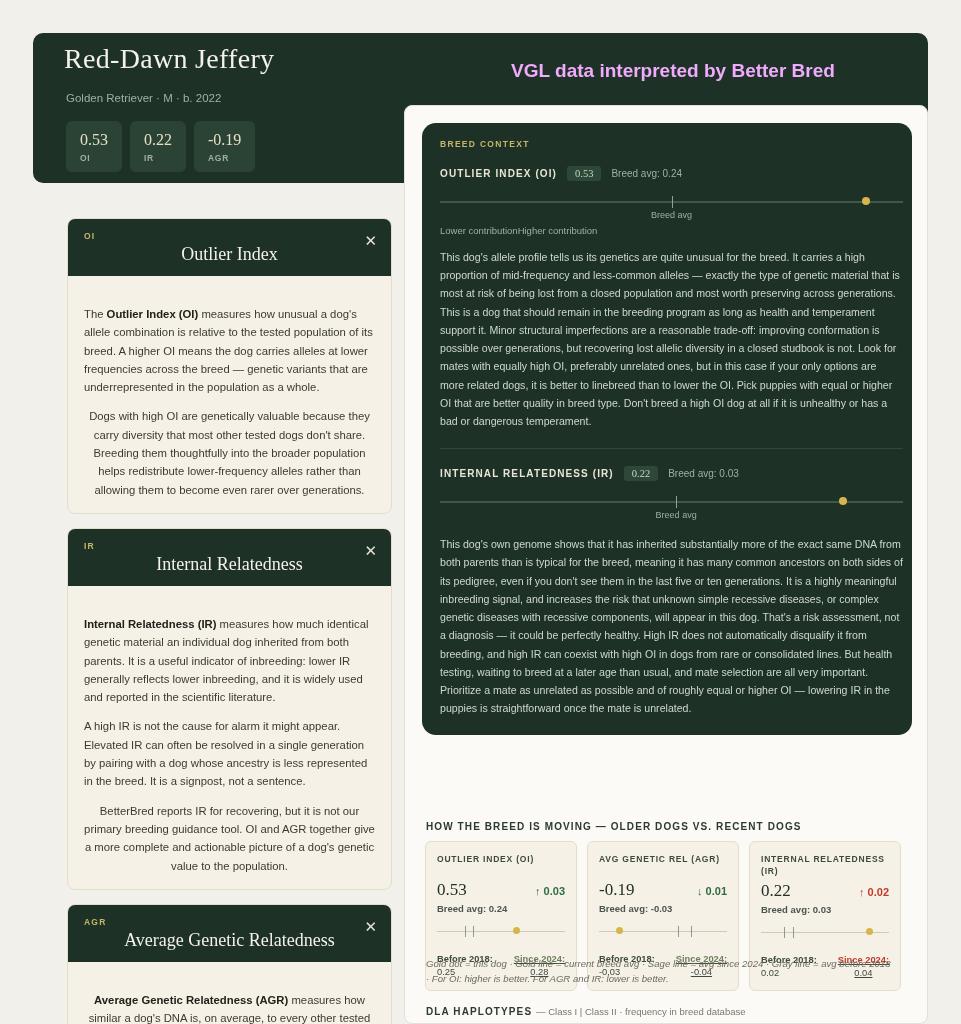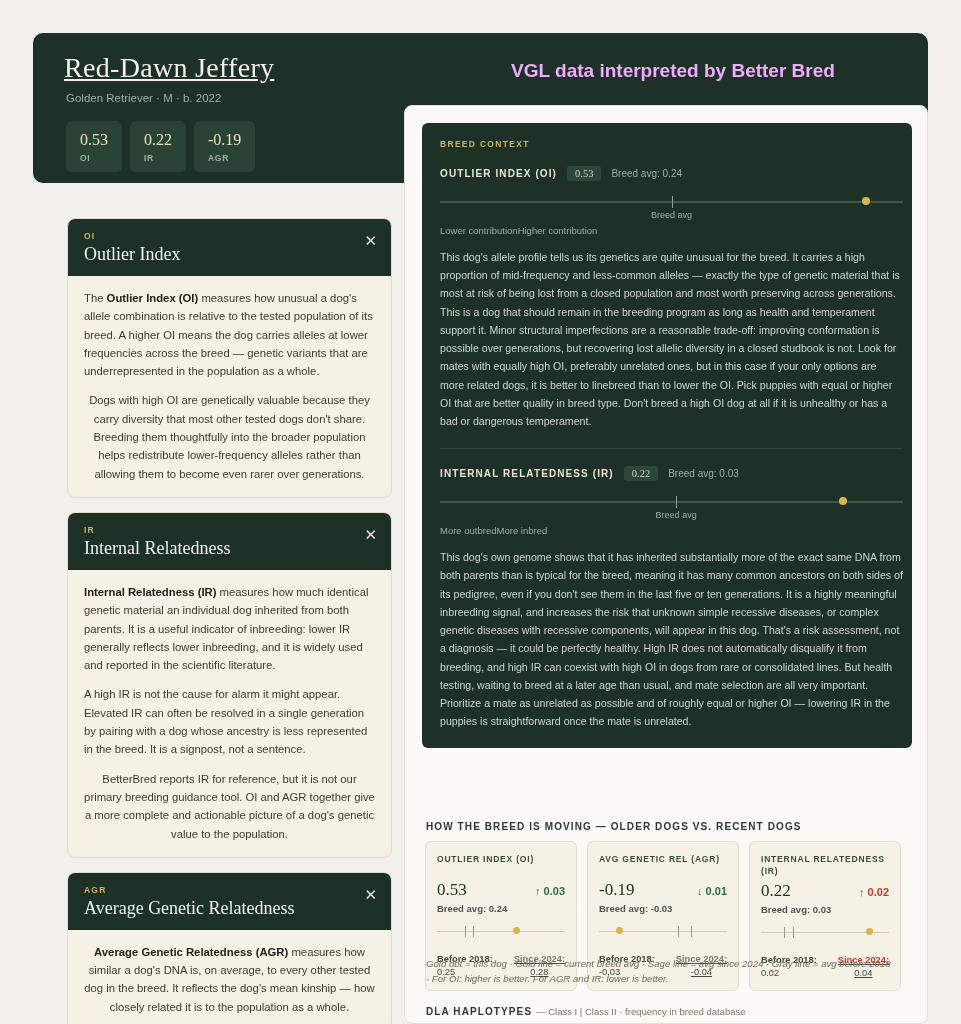--- a/index.html
+++ b/index.html
@@ -14,23 +14,23 @@
   .page { position: relative; width: 961px; height: 1024px; }
 
   
   .header {
     position: absolute;
     left: 33px; top: 33px; width: 895px; height: 150px;
     background: #1d3127;
     border-radius: 10px;
   }
   .dog-name {
-    position: absolute; left: 31px; top: 19px;
+    position: absolute; left: 31px; top: 10px;
     font-family: "Liberation Serif", serif;
-    font-size: 28px; color: #f4f1e8; letter-spacing: 0.3px; text-decoration: underline;
+    font-size: 28px; color: #f4f1e8; letter-spacing: 0.3px;
   }
   .dog-meta {
     position: absolute; left: 33px; top: 59px;
     font-size: 11.5px; color: #9fb0a3;
   }
   .vgl-title {
     position: absolute; left: 420px; top: 27px; width: 440px;
     text-align: center;
     font-size: 19px; font-weight: bold; color: #f0abfc;
   }
@@ -65,46 +65,46 @@
   .card-head {
     background: #1d3127;
     padding: 12px 16px 11px 16px;
     position: relative;
   }
   .card-kicker {
     font-size: 8.5px; color: #c8b568; letter-spacing: 1.2px; font-weight: bold;
   }
   .card-title {
     font-family: "Liberation Serif", serif;
-    font-size: 18px; color: #f4f1e8; margin-top: 3px;
+    font-size: 18px; color: #f4f1e8; margin-top: 3px; text-align: center;
   }
   .card-close {
     position: absolute; right: 14px; top: 14px;
     color: #e8e3d5; font-size: 15px; cursor: pointer; line-height: 1;
   }
-  .card-body { padding: 13px 16px 14px 16px; }
+  .card-body { padding: 29px 16px 14px 16px; }
   .card-body p {
     font-size: 11.3px; line-height: 1.62; color: #3d3a33; margin-bottom: 11px;
   }
   .card-body p:last-child { margin-bottom: 0; text-align: center; }
   .card-body b { color: #23211d; }
 
   
   .right-panel {
     position: absolute; left: 404px; top: 105px;
     width: 524px; height: 919px;
     background: #fbfaf6;
     border-radius: 8px;
     border: 1px solid #e6e1d4;
     overflow: hidden;
   }
   .dark-block {
     position: absolute; left: 17px; top: 17px; width: 490px;
     background: #1d3127;
-    border-radius: 6px;
+    border-radius: 14px;
     padding: 16px 9px 18px 18px;
   }
   .sec-kicker {
     font-size: 8.5px; color: #c8b568; letter-spacing: 1.3px; font-weight: bold;
   }
   .metric-head {
     display: flex; align-items: center; gap: 10px; margin-top: 17px;
   }
   .metric-name {
     font-size: 10px; color: #e9e4d4; letter-spacing: 1.1px; font-weight: bold;
@@ -232,21 +232,21 @@
 
     <div class="card">
       <div class="card-head">
         <div class="card-kicker">IR</div>
         <div class="card-title">Internal Relatedness</div>
         <div class="card-close">✕</div>
       </div>
       <div class="card-body">
         <p><b>Internal Relatedness (IR)</b> measures how much identical genetic material an individual dog inherited from both parents. It is a useful indicator of inbreeding: lower IR generally reflects lower inbreeding, and it is widely used and reported in the scientific literature.</p>
         <p>A high IR is not the cause for alarm it might appear. Elevated IR can often be resolved in a single generation by pairing with a dog whose ancestry is less represented in the breed. It is a signpost, not a sentence.</p>
-        <p>BetterBred reports IR for reference, but it is not our primary breeding guidance tool. OI and AGR together give a more complete and actionable picture of a dog's genetic value to the population.</p>
+        <p>BetterBred reports IR for recovering, but it is not our primary breeding guidance tool. OI and AGR together give a more complete and actionable picture of a dog's genetic value to the population.</p>
       </div>
     </div>
 
     <div class="card">
       <div class="card-head">
         <div class="card-kicker">AGR</div>
         <div class="card-title">Average Genetic Relatedness</div>
         <div class="card-close">✕</div>
       </div>
       <div class="card-body">
@@ -284,24 +284,20 @@
       <div class="metric-head">
         <div class="metric-name">INTERNAL RELATEDNESS (IR)</div>
         <div class="metric-pill">0.22</div>
         <div class="metric-breedavg">Breed avg: 0.03</div>
       </div>
       <div class="track-wrap">
         <div class="track"></div>
         <div class="track-tick" style="left:51%"></div>
         <div class="track-dot" style="left:87%"></div>
         <div class="track-midlabel" style="left:51%">Breed avg</div>
-      </div>
-      <div class="track-ends">
-        <span>More outbred</span>
-        <span>More inbred</span>
       </div>
       <div class="dark-para">This dog's own genome shows that it has inherited substantially more of the exact same DNA from both parents than is typical for the breed, meaning it has many common ancestors on both sides of its pedigree, even if you don't see them in the last five or ten generations. It is a highly meaningful inbreeding signal, and increases the risk that unknown simple recessive diseases, or complex genetic diseases with recessive components, will appear in this dog. That's a risk assessment, not a diagnosis — it could be perfectly healthy. High IR does not automatically disqualify it from breeding, and high IR can coexist with high OI in dogs from rare or consolidated lines. But health testing, waiting to breed at a later age than usual, and mate selection are all very important. Prioritize a mate as unrelated as possible and of roughly equal or higher OI — lowering IR in the puppies is straightforward once the mate is unrelated.</div>
     </div>
 
     <div class="moving-title">HOW THE BREED IS MOVING — OLDER DOGS VS. RECENT DOGS</div>
 
     <div class="tiles">
 
       <div class="tile">
         <div class="tile-name">OUTLIER INDEX (OI)</div>

